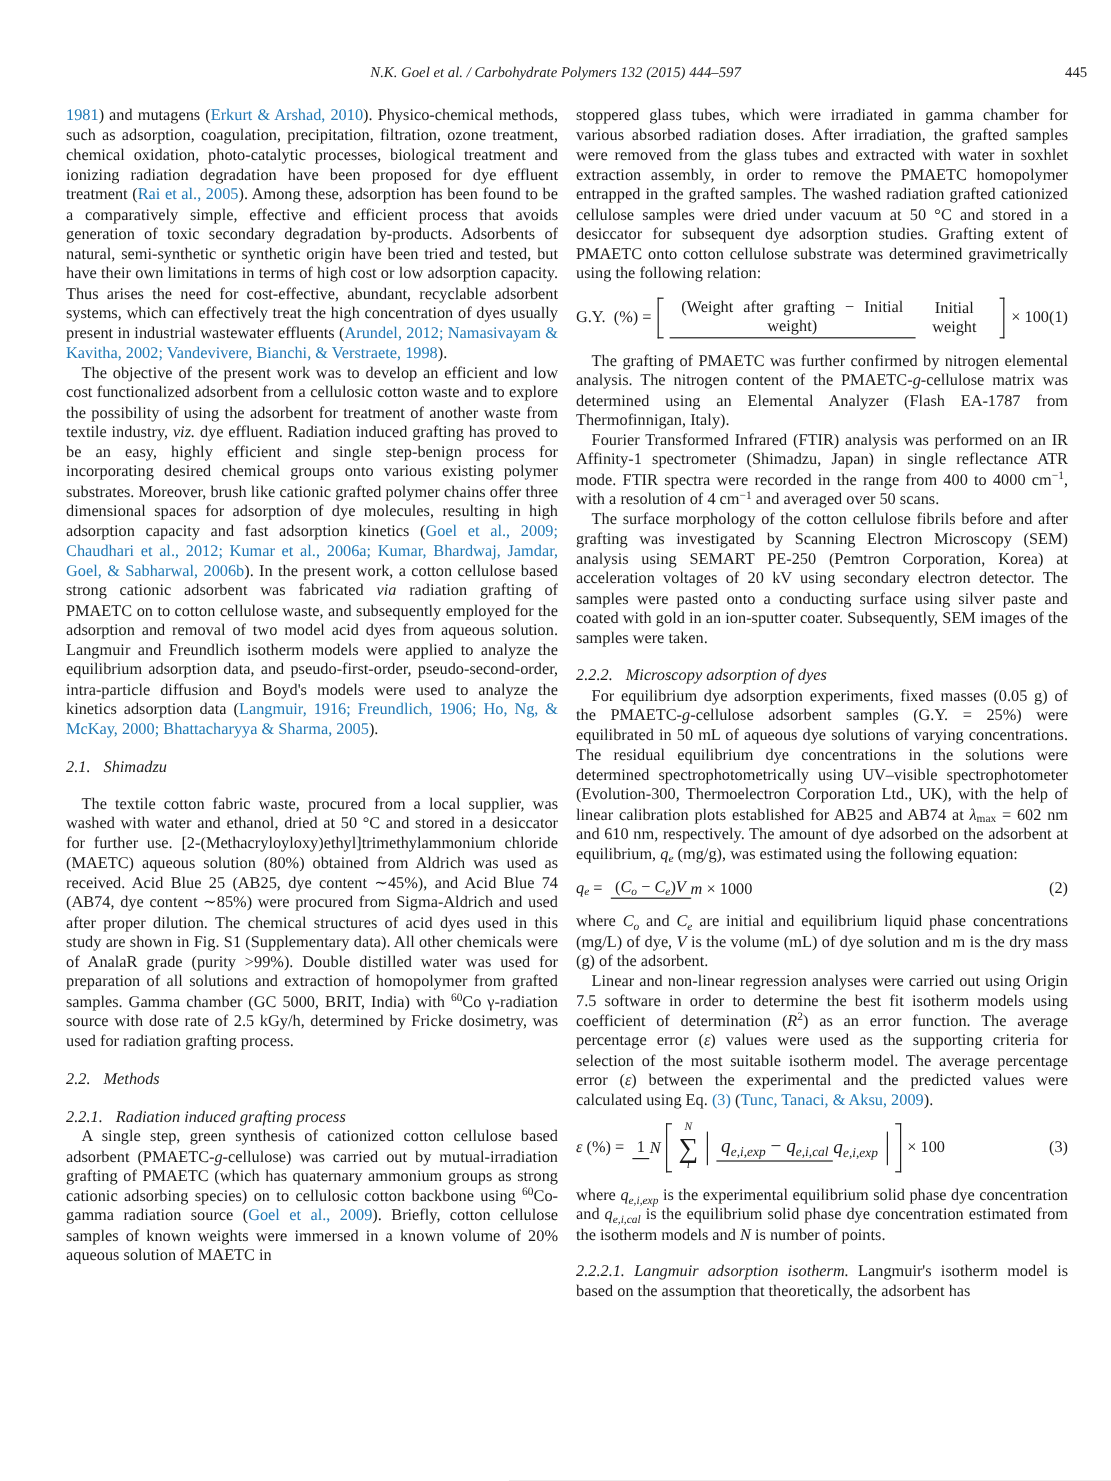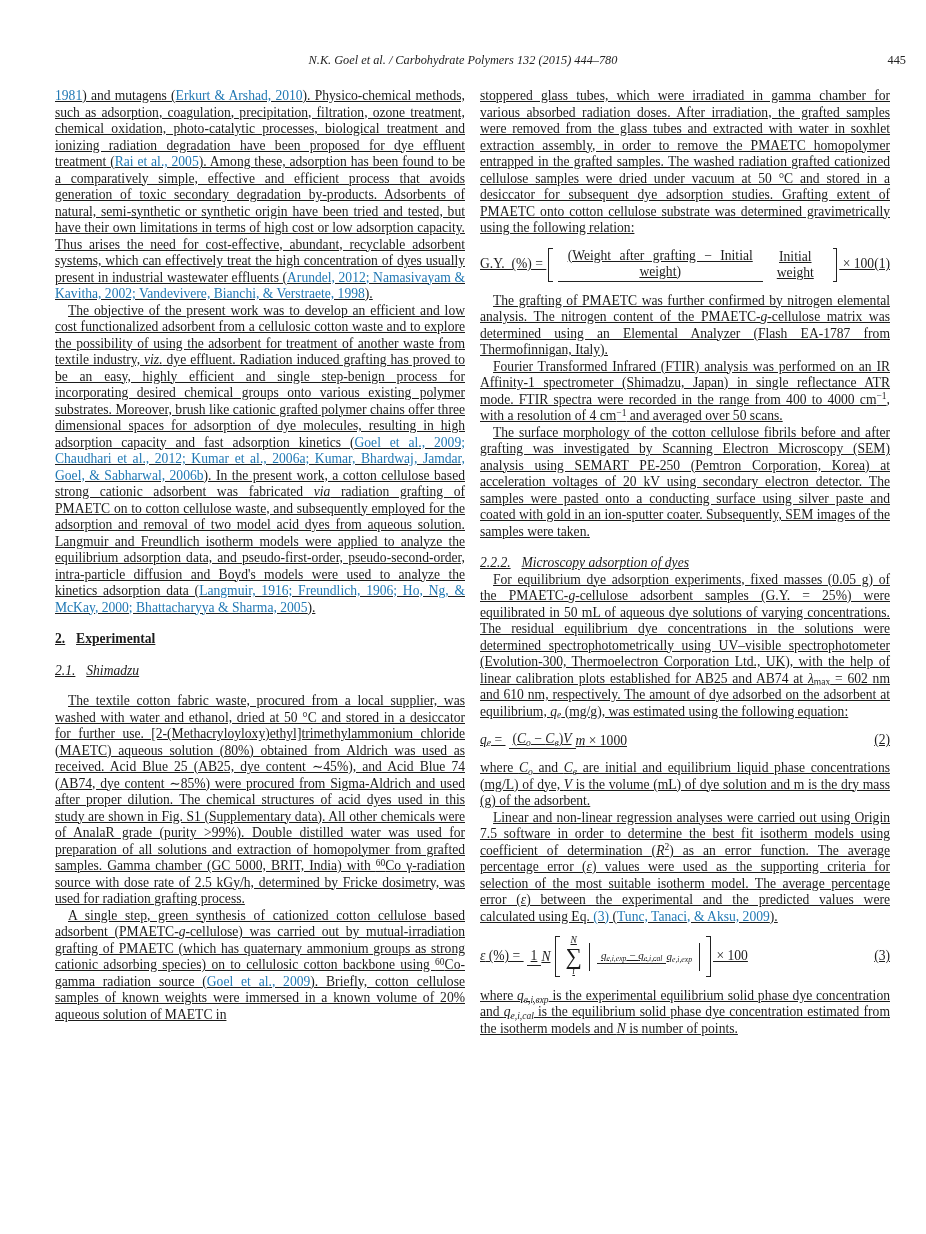--- a/index.html
+++ b/index.html
@@ -8,65 +8,66 @@
   .page {
     width:926px; height:1234px; background:#ffffff; color:var(--ink);
     margin:0 auto; overflow:hidden; position:relative;
   }
   .running-head {
     position:relative; padding-top:53px; text-align:center;
     font-size:12.3px; font-style:italic; color:#222;
   }
   .rh-page { position:absolute; right:20px; top:53px; font-style:normal; }
   .columns { display:flex; gap:15px; padding:20px 36px 0 55px; }
-  .col { width:410px; font-size:13.6px; line-height:16.5px;text-decoration:underline; }
+  .col { width:410px; font-size:13.6px; line-height:16.5px; }
   .para { text-align:justify; }
   .para.indent { text-indent:13px; }
   .para.mt { margin-top:14px; }
   .h2 { font-weight:bold; margin:15px 0 14px; }
   .h3 { font-style:italic; margin:15px 0 14px; }
   .h4 { font-style:italic; margin:15px 0 0; }
   .hnum { margin-right:0.8em; }
   .sg-link { color:var(--link); }
   .sg-i { font-style:italic; }
   .sg-sup { font-size:70%; position:relative; top:-0.45em; line-height:0; }
   .sg-sub { font-size:70%; position:relative; top:0.28em; line-height:0; }
   .sg-subi { font-size:70%; position:relative; top:0.28em; line-height:0; font-style:italic; }
   
   .eq { display:flex; align-items:center; margin:11px 0; }
   .eq-lhs, .eq-tail { white-space:pre; }
   .frac { display:inline-flex; align-items:center; margin:0 3px; line-height:1.18; text-align:center; }
   .frac .num { padding:0 4px 1px; border-bottom:1px solid #222; }
   .frac .den { padding-top:1px; }
-  .frac.small { font-size:11px; line-height:1.25;text-align:center; }
+  .frac.small { font-size:16px; line-height:1.25;text-align:center; }
   .eq-eq1 .frac .num, .eq-eq1 .frac .den { word-spacing:5px; }
   .sqb { width:5px; align-self:stretch; margin:0 2px; }
   .sqb.l { border-left:1.4px solid #222; border-top:1.4px solid #222; border-bottom:1.4px solid #222; }
   .sqb.r { border-right:1.4px solid #222; border-top:1.4px solid #222; border-bottom:1.4px solid #222; }
   .abar { width:0; border-left:1px solid #222; height:28px; align-self:center; margin:0 4px; }
   .sum { display:inline-flex; flex-direction:column; align-items:center; line-height:1; margin:0 3px; }
   .sum .lim { font-size:9.5px; font-style:italic; }
   .sum .sig { font-size:23px; line-height:0.95; }
   .eq .spacer { flex:1; }
 </style>
 </head>
 <body>
 
 <div class="page">
   <div class="running-head">
-    <span class="rh-title">N.K. Goel et al. / Carbohydrate Polymers 132 (2015) 444–780</span>
+    <span class="rh-title">N.K. Goel et al. / Carbohydrate Polymers 132 (2015) 444–597</span>
     <span class="rh-page">445</span>
   </div>
   <div class="columns">
     <div class="col" id="left_column">
         <p class="para"><span class="sg-link">1981</span><span class="sg-p">) and mutagens (</span><span class="sg-link">Erkurt &amp; Arshad, 2010</span><span class="sg-p">). Physico-chemical methods, such as adsorption, coagulation, precipitation, filtration, ozone treatment, chemical oxidation, photo-catalytic processes, biological treatment and ionizing radiation degradation have been proposed for dye effluent treatment (</span><span class="sg-link">Rai et al., 2005</span><span class="sg-p">). Among these, adsorption has been found to be a comparatively simple, effective and efficient process that avoids generation of toxic secondary degradation by-products. Adsorbents of natural, semi-synthetic or synthetic origin have been tried and tested, but have their own limitations in terms of high cost or low adsorption capacity. Thus arises the need for cost-effective, abundant, recyclable adsorbent systems, which can effectively treat the high concentration of dyes usually present in industrial wastewater effluents (</span><span class="sg-link">Arundel, 2012; Namasivayam &amp; Kavitha, 2002; Vandevivere, Bianchi, &amp; Verstraete, 1998</span><span class="sg-p">).</span></p>
         <p class="para indent"><span class="sg-p">The objective of the present work was to develop an efficient and low cost functionalized adsorbent from a cellulosic cotton waste and to explore the possibility of using the adsorbent for treatment of another waste from textile industry, </span><span class="sg-i">viz.</span><span class="sg-p"> dye effluent. Radiation induced grafting has proved to be an easy, highly efficient and single step-benign process for incorporating desired chemical groups onto various existing polymer substrates. Moreover, brush like cationic grafted polymer chains offer three dimensional spaces for adsorption of dye molecules, resulting in high adsorption capacity and fast adsorption kinetics (</span><span class="sg-link">Goel et al., 2009; Chaudhari et al., 2012; Kumar et al., 2006a; Kumar, Bhardwaj, Jamdar, Goel, &amp; Sabharwal, 2006b</span><span class="sg-p">). In the present work, a cotton cellulose based strong cationic adsorbent was fabricated </span><span class="sg-i">via</span><span class="sg-p"> radiation grafting of PMAETC on to cotton cellulose waste, and subsequently employed for the adsorption and removal of two model acid dyes from aqueous solution. Langmuir and Freundlich isotherm models were applied to analyze the equilibrium adsorption data, and pseudo-first-order, pseudo-second-order, intra-particle diffusion and Boyd's models were used to analyze the kinetics adsorption data (</span><span class="sg-link">Langmuir, 1916; Freundlich, 1906; Ho, Ng, &amp; McKay, 2000; Bhattacharyya &amp; Sharma, 2005</span><span class="sg-p">).</span></p>
-        <div class="h2"><span class="hnum">2.</span><span class="htitle">Experimental</span></div>
         <div class="h3"><span class="hnum">2.1.</span><span class="htitle">Shimadzu</span></div>
         <p class="para indent"><span class="sg-p">The textile cotton fabric waste, procured from a local supplier, was washed with water and ethanol, dried at 50 °C and stored in a desiccator for further use. [2-(Methacryloyloxy)ethyl]trimethylammonium chloride (MAETC) aqueous solution (80%) obtained from Aldrich was used as received. Acid Blue 25 (AB25, dye content ∼45%), and Acid Blue 74 (AB74, dye content ∼85%) were procured from Sigma-Aldrich and used after proper dilution. The chemical structures of acid dyes used in this study are shown in Fig. S1 (Supplementary data). All other chemicals were of AnalaR grade (purity &gt;99%). Double distilled water was used for preparation of all solutions and extraction of homopolymer from grafted samples. Gamma chamber (GC 5000, BRIT, India) with </span><span class="sg-sup">60</span><span class="sg-p">Co γ-radiation source with dose rate of 2.5 kGy/h, determined by Fricke dosimetry, was used for radiation grafting process.</span></p>
+        <div class="h3"><span class="hnum">2.2.</span><span class="htitle">Methods</span></div>
+        <div class="h4"><span class="hnum">2.2.1.</span><span class="htitle">Radiation induced grafting process</span></div>
         <p class="para indent"><span class="sg-p">A single step, green synthesis of cationized cotton cellulose based adsorbent (PMAETC-</span><span class="sg-i">g</span><span class="sg-p">-cellulose) was carried out by mutual-irradiation grafting of PMAETC (which has quaternary ammonium groups as strong cationic adsorbing species) on to cellulosic cotton backbone using </span><span class="sg-sup">60</span><span class="sg-p">Co-gamma radiation source (</span><span class="sg-link">Goel et al., 2009</span><span class="sg-p">). Briefly, cotton cellulose samples of known weights were immersed in a known volume of 20% aqueous solution of MAETC in</span></p>
       </div>
     <div class="col" id="right_column">
         <p class="para"><span class="sg-p">stoppered glass tubes, which were irradiated in gamma chamber for various absorbed radiation doses. After irradiation, the grafted samples were removed from the glass tubes and extracted with water in soxhlet extraction assembly, in order to remove the PMAETC homopolymer entrapped in the grafted samples. The washed radiation grafted cationized cellulose samples were dried under vacuum at 50 °C and stored in a desiccator for subsequent dye adsorption studies. Grafting extent of PMAETC onto cotton cellulose substrate was determined gravimetrically using the following relation:</span></p>
         <div class="eq eq-eq1">
           <span class="eq-lhs"><span class="sg-p">G.Y.  (%) = </span></span>
           <span class="sqb l"></span>
           <span class="frac">
             <span class="num"><span class="sg-p">(Weight after grafting − Initial weight)</span></span>
             <span class="den"><span class="sg-p">Initial weight</span></span>
@@ -110,15 +111,16 @@
             <span class="num"><span class="sg-i">q</span><span class="sg-subi">e,i,exp</span><span class="sg-p"> − </span><span class="sg-i">q</span><span class="sg-subi">e,i,cal</span></span>
             <span class="den"><span class="sg-i">q</span><span class="sg-subi">e,i,exp</span></span>
           </span>
           <span class="abar"></span>
           <span class="sqb r"></span>
           <span class="eq-tail"><span class="sg-p"> × 100</span></span>
           <span class="spacer"></span>
           <span class="eq-label">(3)</span>
         </div>
         <p class="para"><span class="sg-p">where </span><span class="sg-i">q</span><span class="sg-subi">e,i,exp</span><span class="sg-p"> is the experimental equilibrium solid phase dye concentration and </span><span class="sg-i">q</span><span class="sg-subi">e,i,cal</span><span class="sg-p"> is the equilibrium solid phase dye concentration estimated from the isotherm models and </span><span class="sg-i">N</span><span class="sg-p"> is number of points.</span></p>
+        <p class="para mt"><span class="sg-i">2.2.2.1. Langmuir adsorption isotherm.</span><span class="sg-p">  Langmuir's isotherm model is based on the assumption that theoretically, the adsorbent has</span></p>
       </div>
   </div>
 </div>
 
 </body></html>

